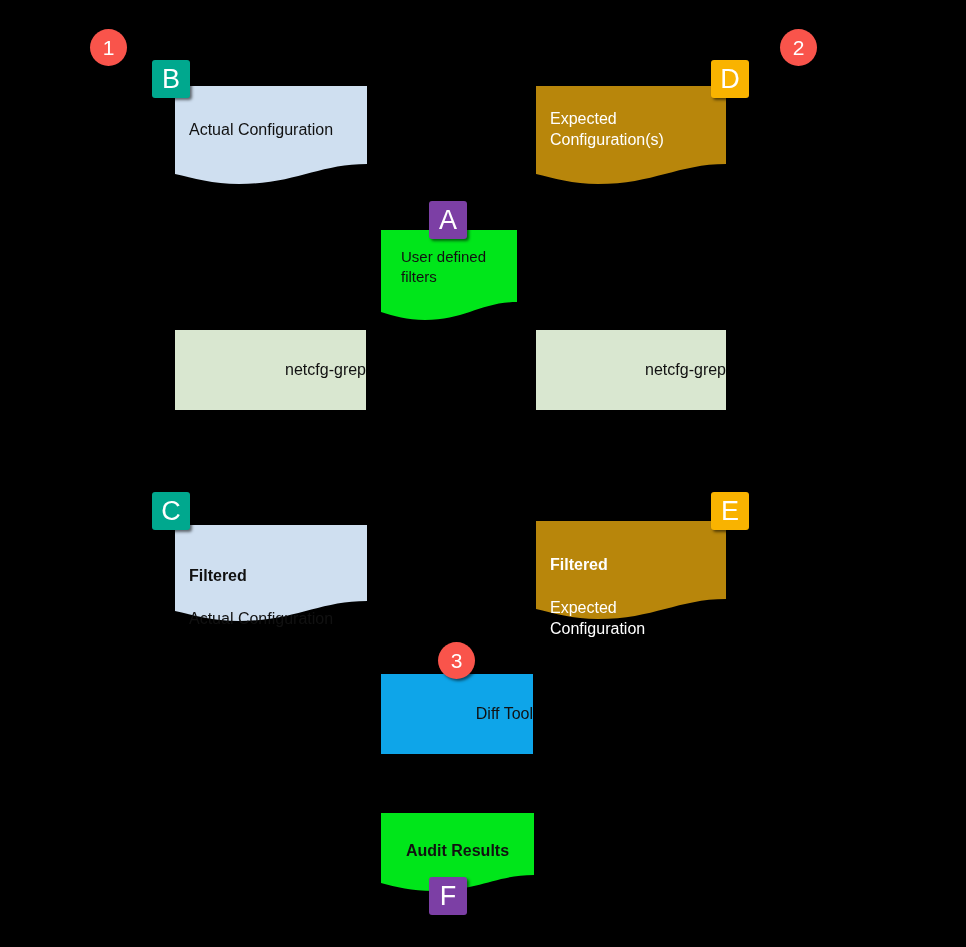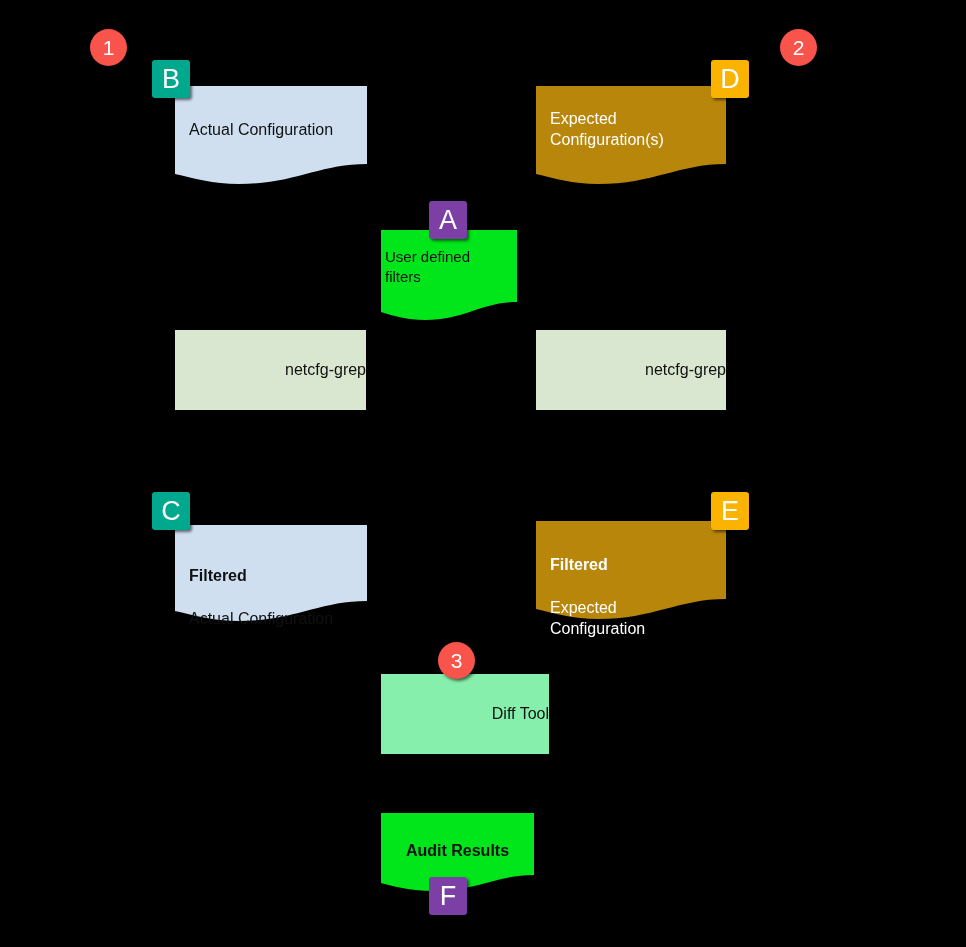--- a/index.html
+++ b/index.html
@@ -121,21 +121,21 @@
   </div>
 
   <div class="badge-sq" style="left:711px; top:60px; width:38px; height:38px; background:#f9b300;">
     <span>D</span>
   </div>
 
   <div class="node" style="left:381px; top:230px; width:136px; height:92px;">
     <svg class="doc-shape" width="136" height="92" viewBox="0 0 136 92">
       <path d="M0,0 L136,0 L136,72 C100,72 84,90 44,90 C26,90 13,86 0,82 Z" fill="#00e61a"></path>
     </svg>
-    <div class="doc-text" style="top:17px; padding:0 4px; font-size:15px; color:#111111;">User defined
+    <div class="doc-text" style="top:17px; padding:0 20px; font-size:15px; color:#111111;">User defined
 filters</div>
   </div>
 
   <div class="badge-sq" style="left:429px; top:201px; width:38px; height:38px; background:#7c3fa5;">
     <span>A</span>
   </div>
 
   <div class="rect-node" style="left:175px; top:330px; width:191px; height:80px; background:#d9e7d0;">
     <span style="font-size:16px; color:#111111;">netcfg-grep</span>
   </div>
@@ -166,21 +166,21 @@
       <div class="t-bold">Filtered</div>
       <div style="white-space:pre-line;">Expected
 Configuration</div>
     </div>
   </div>
 
   <div class="badge-sq" style="left:711px; top:492px; width:38px; height:38px; background:#f9b300;">
     <span>E</span>
   </div>
 
-  <div class="rect-node" style="left:381px; top:674px; width:168px; height:80px; background:#86efac;">
+  <div class="rect-node" style="left:381px; top:674px; width:152px; height:80px; background:#0ea5e9;">
     <span style="font-size:16px; color:#111111;">Diff Tool</span>
   </div>
 
   <div class="badge-circle" style="left:438px; top:642px; width:37px; height:37px; background:#f9544b;">
     <span>3</span>
   </div>
 
   <div class="node" style="left:381px; top:813px; width:153px; height:80px;">
     <svg class="doc-shape" width="153" height="80" viewBox="0 0 153 80">
       <path d="M0,0 L153,0 L153,62 C115,62 96,78 52,78 C31,78 15,74 0,70 Z" fill="#00e61a"></path>

